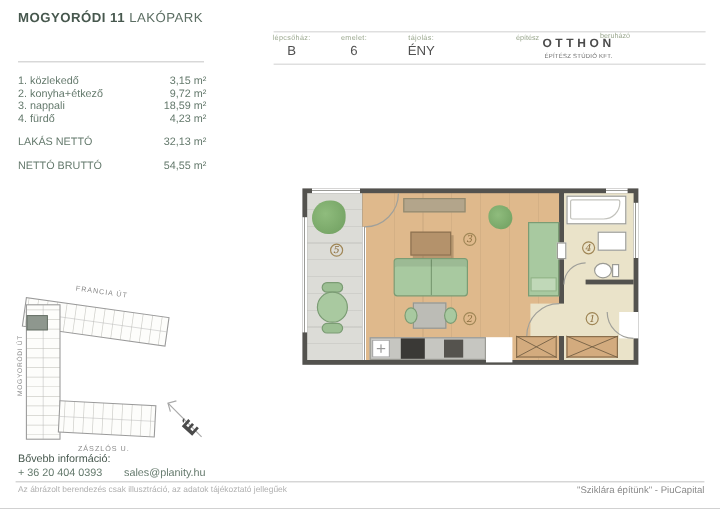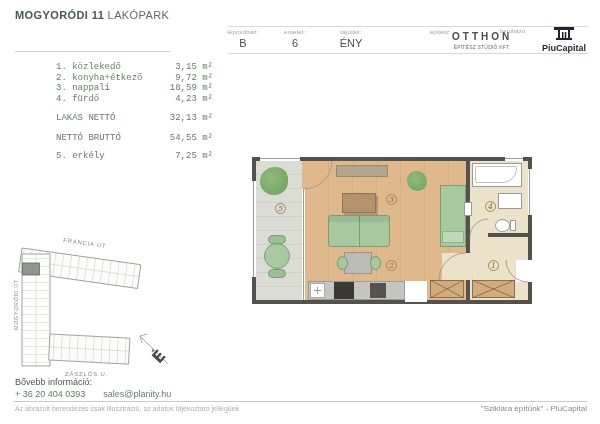--- a/index.html
+++ b/index.html
@@ -25,22 +25,22 @@
   .lab-epitesz{left:430px;top:29px;font-size:6px;color:#9aa78e;}
   .otthon{left:452px;top:31px;width:60px;text-align:center;}
   .otthon .nm{font-size:10px;letter-spacing:3px;color:#4b4b4b;font-weight:bold;}
   .otthon .sub{font-size:5px;color:#6d6d6d;margin-top:2px;letter-spacing:.2px;}
   .lab-beruhazo{left:500px;top:28px;font-size:6px;color:#9aa78e;}
   .piu{left:538px;top:26px;width:52px;text-align:center;}
   .piu svg{display:block;margin:0 auto;}
   .piu .nm{font-size:9px;font-weight:bold;color:#1d2430;margin-top:1px;}
 
   
-  .roomlist{left:15px;top:62px;width:157px;font-family:Liberation Mono, monospace;
-            font-size:9px;color:#657a6d;margin-left:41px;}
+  .roomlist{left:15px;top:62px;width:157px;font-family:Liberation Sans, sans-serif;
+            font-size:9px;color:#657a6d;}
   .rrow{display:flex;justify-content:space-between;line-height:10.5px;white-space:pre;}
   .rtot{margin-top:9px;}
   .rext{margin-top:8px;}
 
   
   #plan{left:252px;top:157px;width:280px;height:147px;background:#53524e;}
   #plan div{position:absolute;box-sizing:border-box;}
   .floor-balcony{left:4px;top:4px;width:46px;height:139px;background:#dcdcd7;
      background-image:repeating-linear-gradient(to bottom,transparent 0 13px,rgba(0,0,0,.06) 13px 14px);}
   .floor-living{left:53px;top:4px;width:161px;height:139px;background:#dfb98c;
@@ -133,41 +133,28 @@
     <div class="meta-label">tájolás:</div>
     <div class="meta-value">ÉNY</div>
   </div>
 
   <div class="abs lab-epitesz">építész</div>
   <div class="abs otthon">
     <div class="nm">OTTHON</div>
     <div class="sub">ÉPÍTÉSZ STÚDIÓ KFT.</div>
   </div>
   <div class="abs lab-beruhazo">beruházó</div>
-  <div class="abs piu">
-    <svg width="24" height="16" viewBox="0 0 24 16">
-      <rect x="2" y="1" width="20" height="3" fill="#1d2430"></rect>
-      <path d="M9,4 a3,3 0 0 1 6,0 z" fill="#1d2430"></path>
-      <rect x="6" y="4" width="2" height="8" fill="#1d2430"></rect>
-      <rect x="10" y="6" width="1.5" height="6" fill="#1d2430"></rect>
-      <rect x="12.8" y="6" width="1.5" height="6" fill="#1d2430"></rect>
-      <rect x="16" y="4" width="2" height="8" fill="#1d2430"></rect>
-      <rect x="4" y="12" width="16" height="2" fill="#1d2430"></rect>
-    </svg>
-    <div class="nm">PiuCapital</div>
-  </div>
 
   <div class="abs roomlist">
     <div class="rrow"><span><span>1.</span> <span>közlekedő</span></span><span>3,15 m²</span></div>
     <div class="rrow"><span><span>2.</span> <span>konyha+étkező</span></span><span>9,72 m²</span></div>
     <div class="rrow"><span><span>3.</span> <span>nappali</span></span><span>18,59 m²</span></div>
     <div class="rrow"><span><span>4.</span> <span>fürdő</span></span><span>4,23 m²</span></div>
     <div class="rrow rtot"><span>LAKÁS NETTÓ</span><span>32,13 m²</span></div>
     <div class="rrow rtot"><span>NETTÓ BRUTTÓ</span><span>54,55 m²</span></div>
-    <div class="rrow rext"><span><span>5.</span> <span>erkély</span></span><span>7,25 m²</span></div>
   </div>
 
   <div class="abs" id="plan">
     <div class="floor-balcony"></div>
     <div class="floor-living"></div>
     <div class="gap-wood"></div>
     <div class="glass"></div>
     <div class="wallA"></div>
     <div class="floor-bh"></div>
     <div class="wallB"></div>

